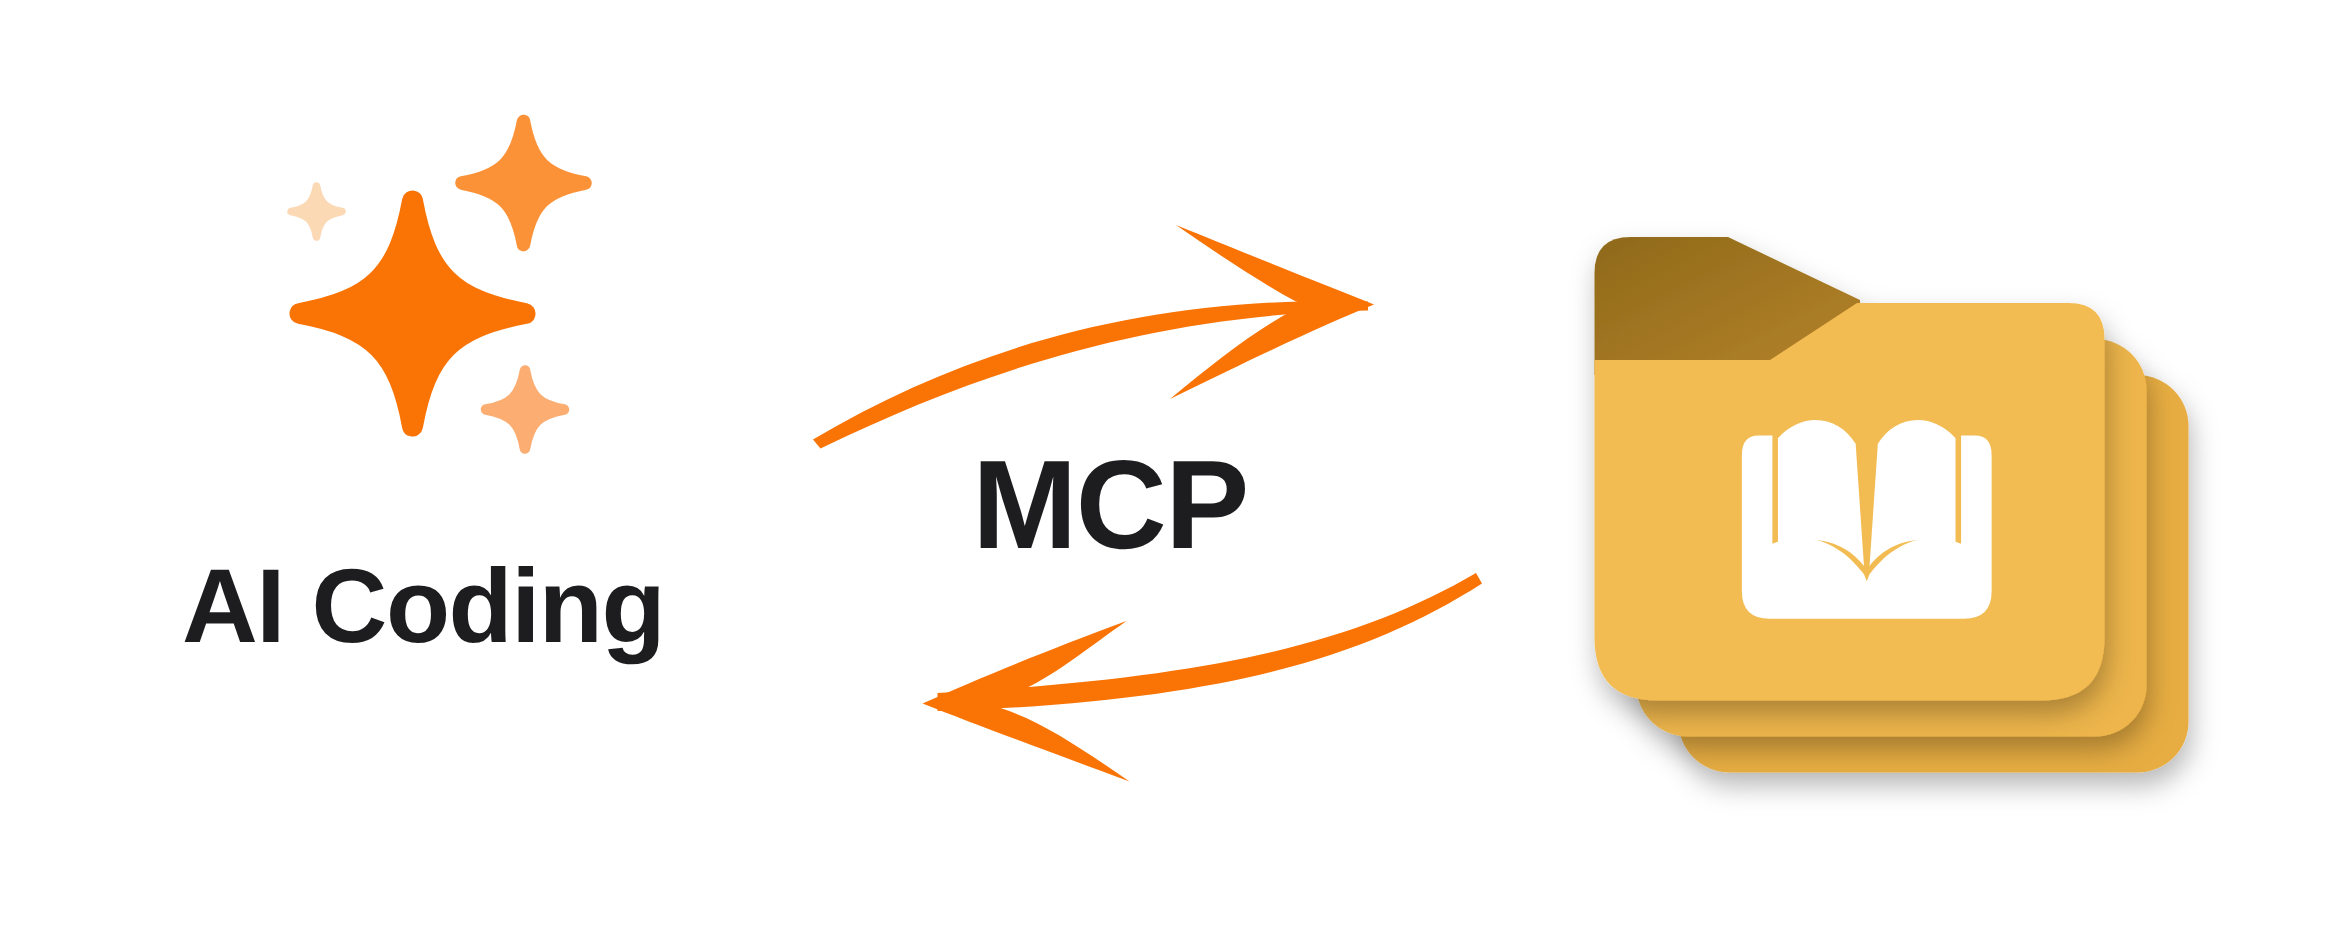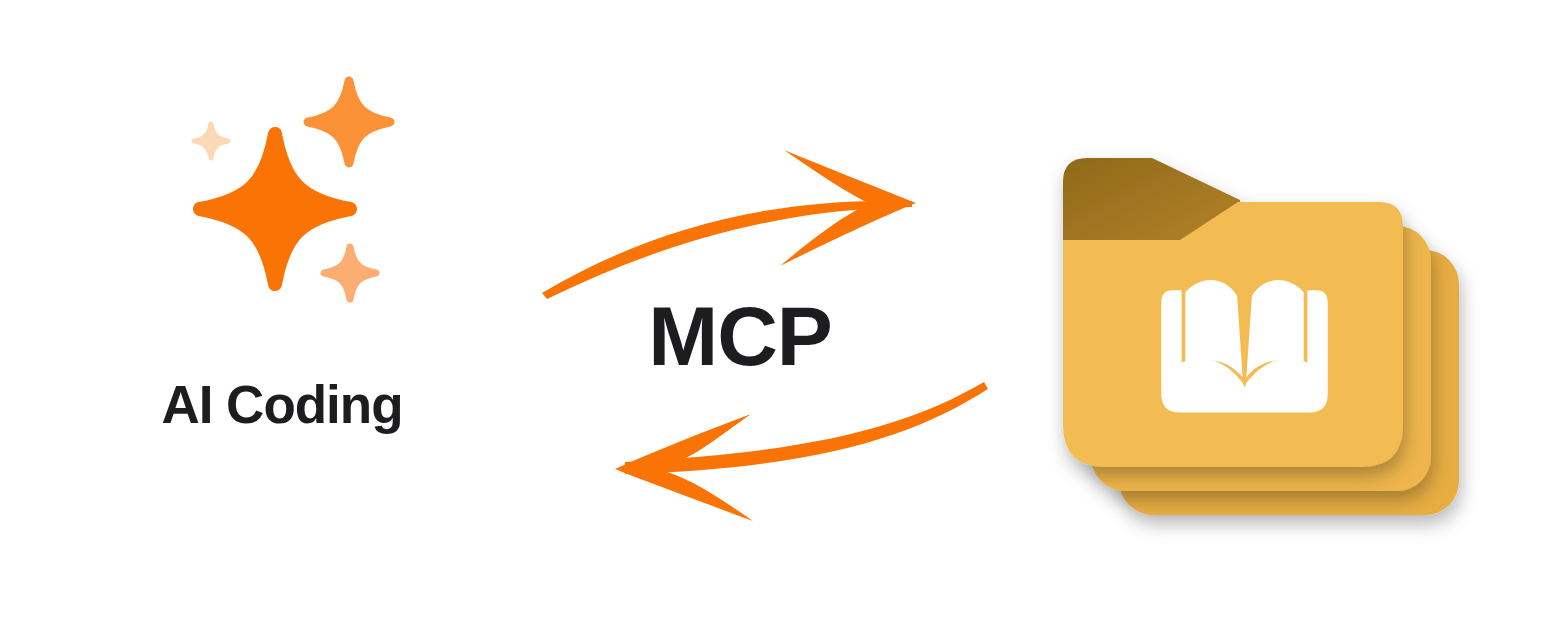--- a/index.html
+++ b/index.html
@@ -16,21 +16,21 @@
     overflow: hidden;
   }
   .abs { position: absolute; }
 
   .ai-label {
     left: 16px;
     top: 352px;
     width: 532px;
     text-align: center;
     font-weight: 700;
-    font-size: 53px;
+    font-size: 70px;
     line-height: 105px;
     letter-spacing: -1px;
     color: var(--ink, #1d1d1f);
   }
   .mcp-label {
     left: 598px;
     top: 292px;
     width: 284px;
     text-align: center;
     font-weight: 700;

